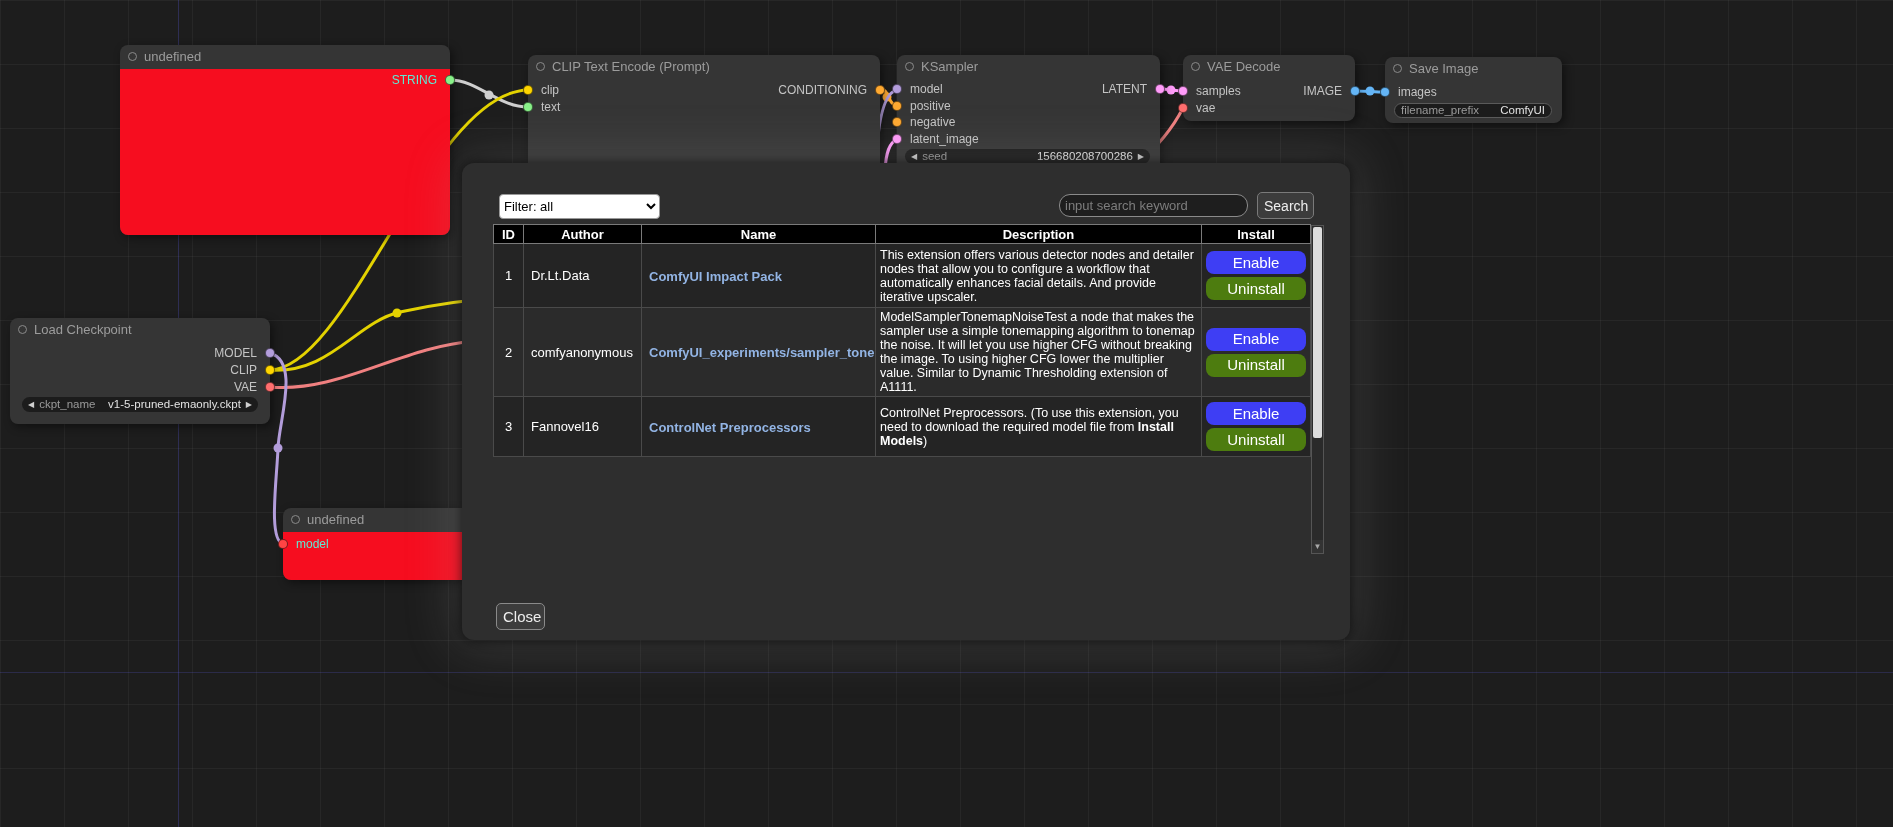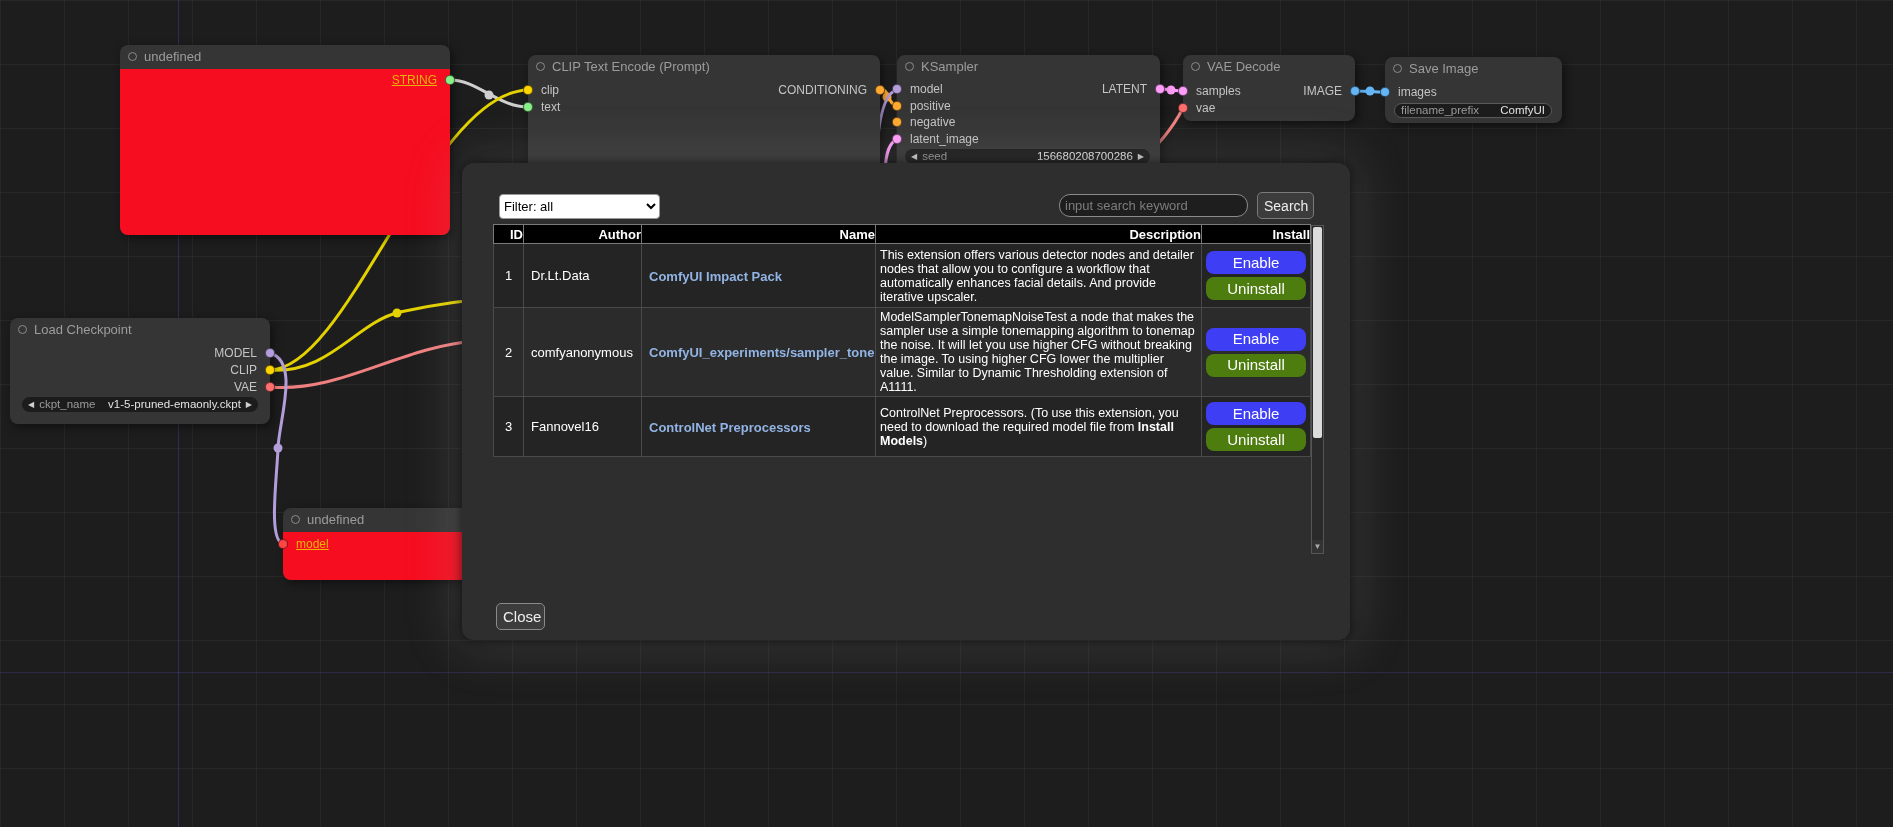--- a/index.html
+++ b/index.html
@@ -26,21 +26,21 @@
   .node-body-red{position:absolute;left:0;right:0;top:24px;bottom:0;background:#f60d1f;
                  border-radius:0 0 8px 8px;}
   .slot{position:absolute;height:14px;line-height:14px;font-size:12px;z-index:3;}
   .slot .pin{position:absolute;width:10px;height:10px;border-radius:50%;top:2px;
              border:1px solid rgba(0,0,0,0.55);box-sizing:border-box;}
   .slot.in{left:0;padding-left:13px;}
   .slot.in .pin{left:-5px;}
   .slot.out{right:0;padding-right:13px;text-align:right;}
   .slot.out .pin{right:-5px;}
   .slot .lbl{color:#c4c4c4;}
-  .slot .lbl.white{color:#eab308;text-decoration:underline;}
+  .slot .lbl.white{color:#5eead4;}
   .widget{position:absolute;background:#1c1c1c;border-radius:8px;height:15px;line-height:15px;
           font-size:11.5px;display:flex;align-items:center;gap:5px;padding:0 6px;z-index:3;
           box-sizing:border-box;}
   .widget .warrow{color:#cfcfcf;font-size:8px;}
   .widget .wlabel{color:#9a9a9a;}
   .widget .wspace{flex:1;}
   .widget .wvalue{color:#e2e2e2;}
   .widget.bordered{border:1px solid #5a5a5a;}
 
   
@@ -52,21 +52,21 @@
   .search{position:absolute;left:597px;top:31px;width:189px;height:23px;background:#1e1e1e;
           border:1px solid #8a8a8a;border-radius:11px;color:#ddd;font-size:13px;padding:0 5px;
           box-sizing:border-box;font-family:inherit;}
   .search::placeholder{color:#7d7d7d;}
   .search-btn{position:absolute;left:795px;top:29px;width:57px;height:27px;background:#3c3c3c;
           border:1px solid #7a7a7a;border-radius:5px;color:#eee;font-size:14px;cursor:pointer;
           font-family:inherit;}
   .table-wrap{position:absolute;left:31px;top:61px;width:818px;height:330px;overflow:hidden;}
   table.ext{border-collapse:collapse;width:817px;table-layout:fixed;}
   table.ext th{background:#000;color:#fff;border:1px solid #7a7a7a;font-size:13px;height:18px;
-          padding:0;font-weight:bold;text-align:right;}
+          padding:0;font-weight:bold;}
   table.ext td{border:1px solid #4a4a4a;vertical-align:middle;overflow:hidden;}
   tr.row-odd{background:#242424;}
   tr.row-even{background:#2b2b2b;}
   .c-id{text-align:center;font-size:13px;color:#fff;}
   .c-author{padding-left:7px;font-size:13px;color:#fff;}
   .c-name a{color:#92b4e4;font-weight:bold;font-size:13px;text-decoration:none;padding-left:6px;
           display:inline-block;cursor:pointer;}
   .c-desc{font-size:12.5px;color:#fff;line-height:14px;padding:2px 4px;vertical-align:top;}
   .c-install{text-align:center;padding:2px 0;}
   .btn-enable,.btn-uninstall{display:block;margin:3px auto;width:100px;height:23px;border-radius:8px;

